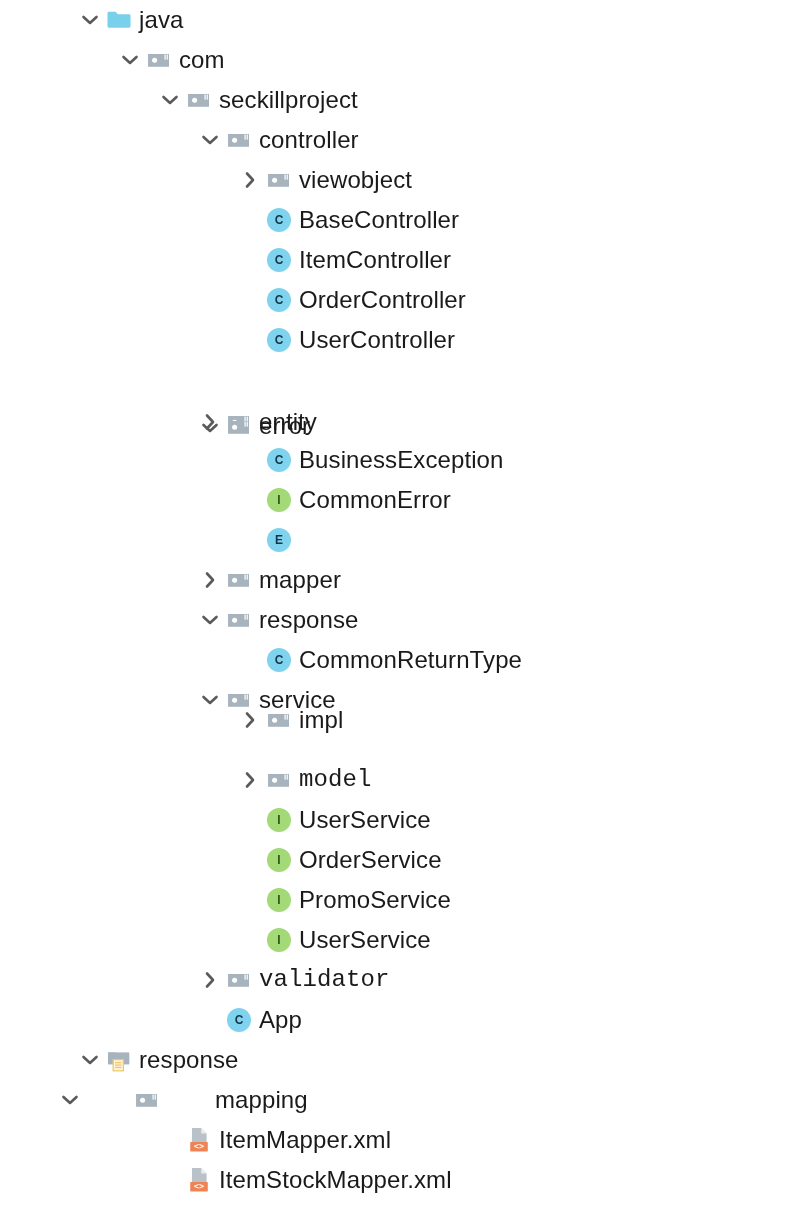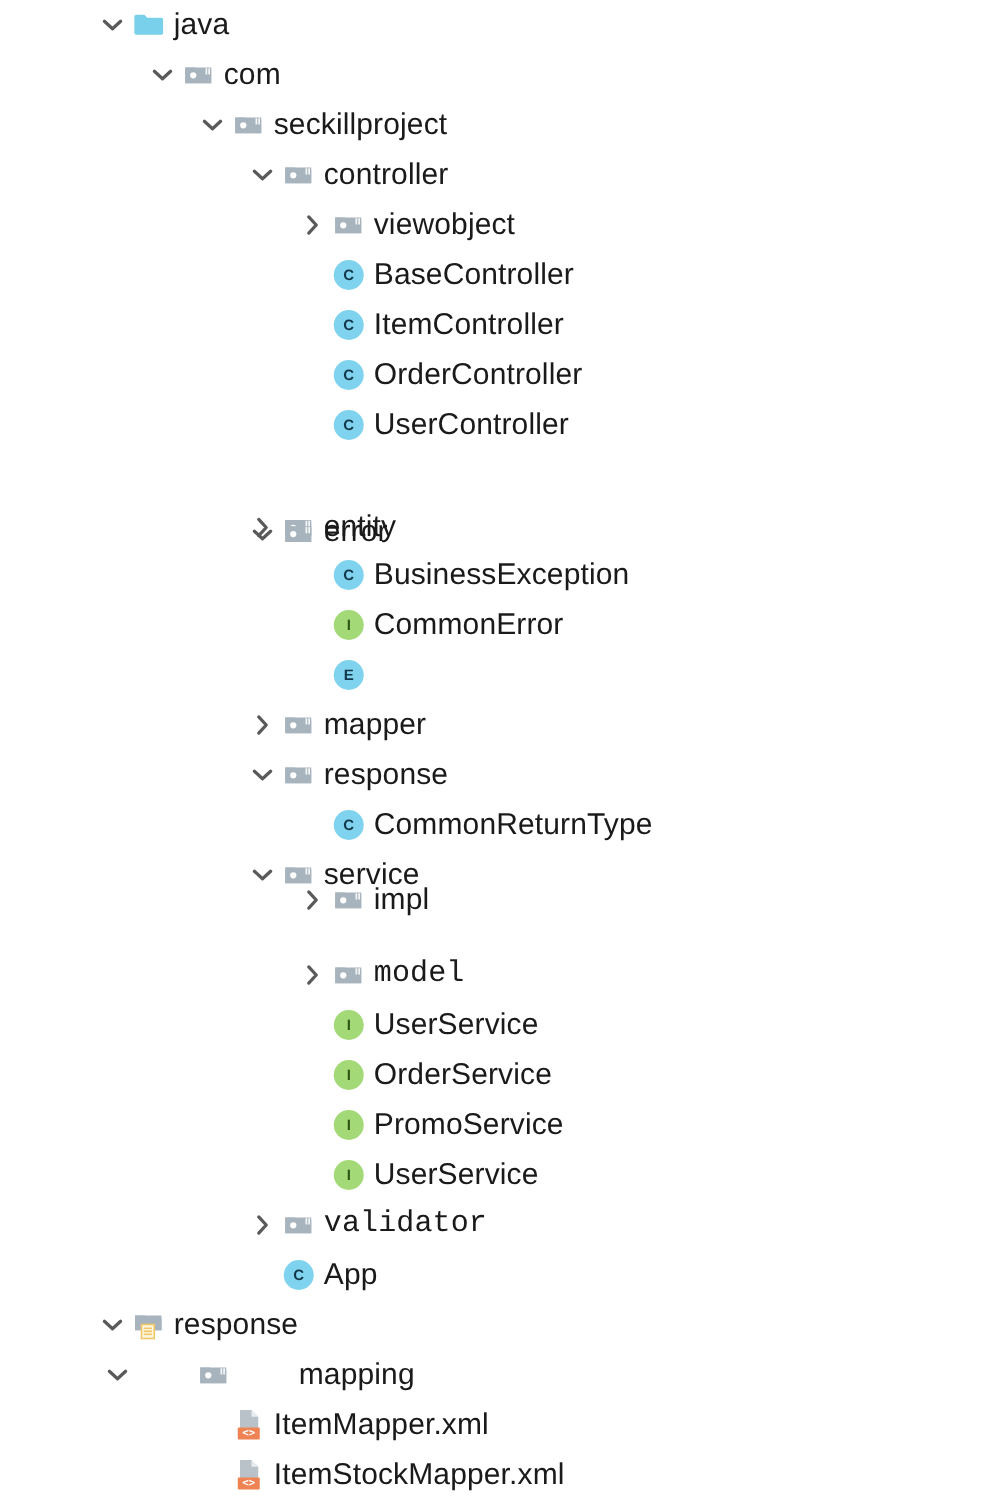--- a/index.html
+++ b/index.html
@@ -404,21 +404,21 @@
           <path d="M2.0 5.4 H10.0 L12.0 7.6 H23.2 V17.2 H2.0 Z" fill="#a8b4bd"></path>
           <rect x="2.0" y="5.4" width="21.2" height="11.8" fill="#a8b4bd"></rect>
           <rect x="7.2" y="12.6" width="10.2" height="11.2" fill="#fdf6e0" stroke="#f0c86a" stroke-width="1.3"></rect>
           <rect x="9.0" y="15.0" width="6.6" height="1.3" fill="#f0c86a"></rect>
           <rect x="9.0" y="17.4" width="6.6" height="1.3" fill="#f0c86a"></rect>
           <rect x="9.0" y="19.8" width="6.6" height="1.3" fill="#f0c86a"></rect>
         </svg>
       </span>
       <span class="label">response</span>
     </div>
-    <div class="node" style="top: 1080px; padding-left: 82px; gap: 48px;">
+    <div class="node" style="top: 1080px; padding-left: 58px; gap: 48px;">
       <span class="twistie">
         <svg width="22" height="22" viewBox="0 0 22 22">
           <path d="M4.5 8 L11 14 L17.5 8" fill="none" stroke="#5a5a5a" stroke-width="2.6" stroke-linecap="round" stroke-linejoin="round"></path>
         </svg>
       </span>
       <span class="icon">
         <svg width="26" height="26" viewBox="0 0 26 26">
           <path d="M2.2 7.0 H10.0 L12.0 9.2 H23.0 V19.6 H2.2 Z" fill="#a8b4bd"></path>
           <rect x="2.2" y="7.0" width="20.8" height="12.6" fill="#a8b4bd"></rect>
           <circle cx="8.6" cy="13.2" r="2.5" fill="#ffffff"></circle>

